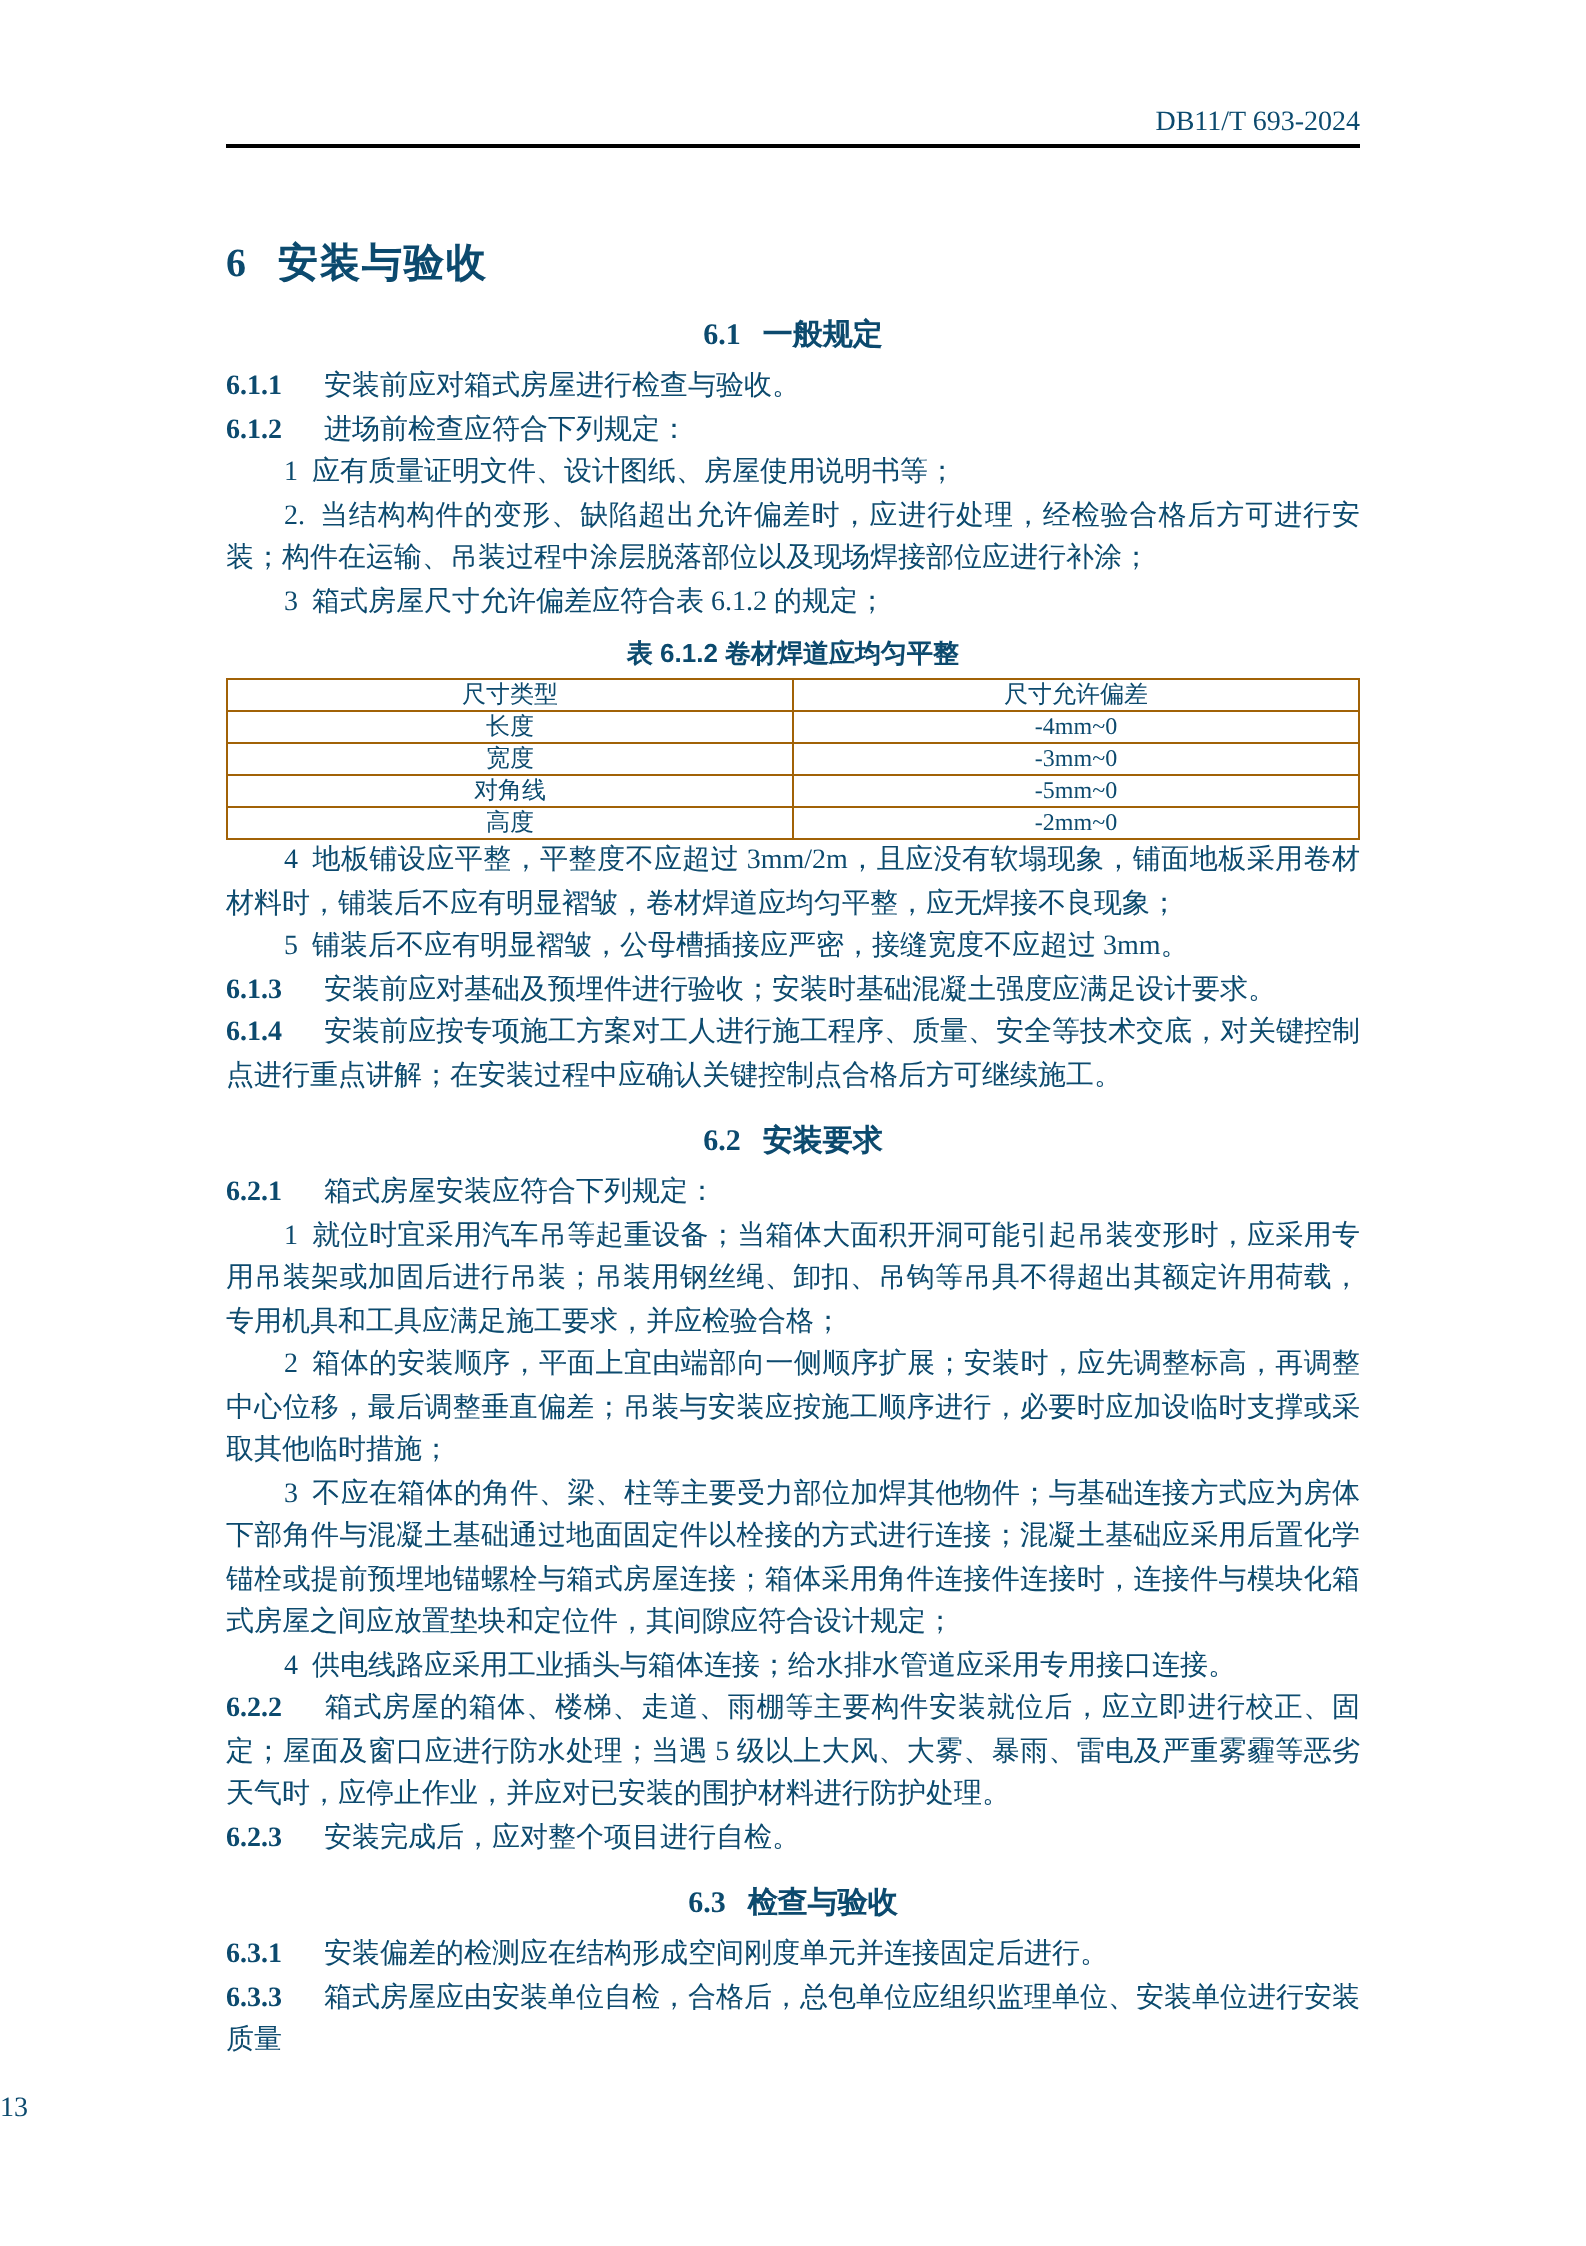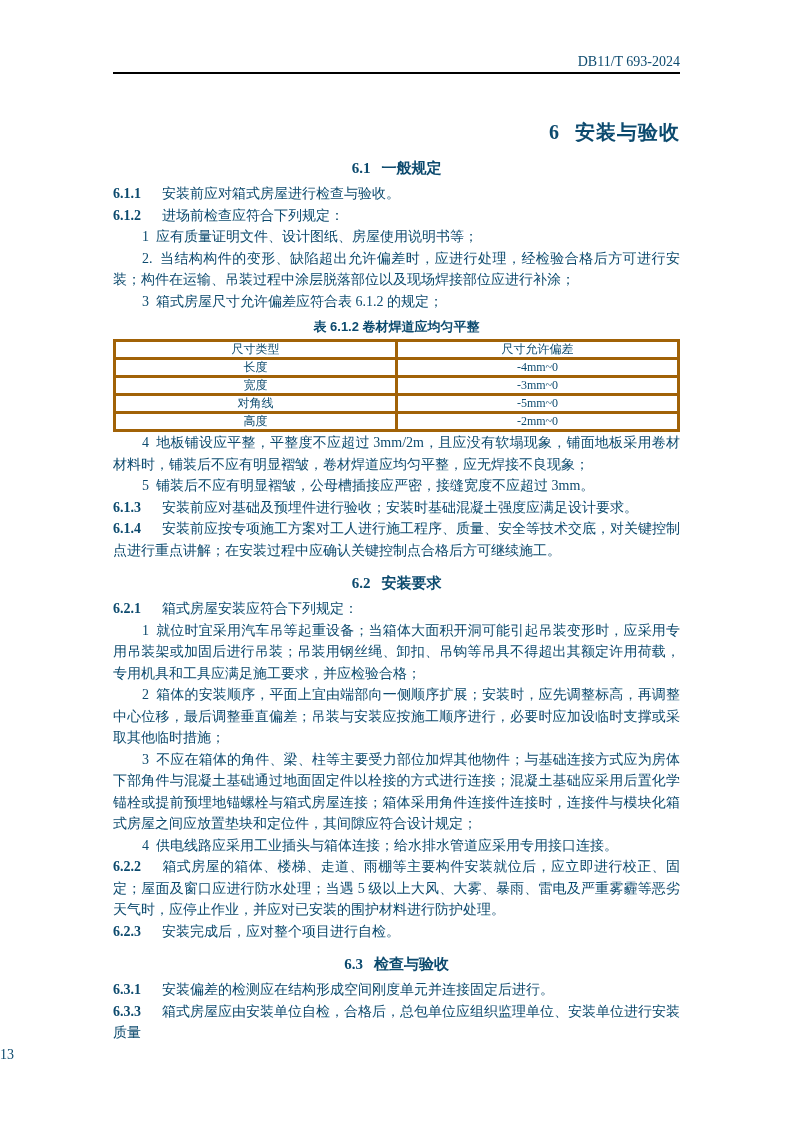--- a/index.html
+++ b/index.html
@@ -25,21 +25,21 @@
     font-size: 14px;
     line-height: 17px;
   }
   .header-rule {
     margin-top: 2px;
     border-bottom: 2px solid #000;
     height: 0;
   }
   h1.chapter {
     margin: 44px 0 0 0;
-    text-align: right;
+    text-align: left;
     font-family: "Liberation Sans", "DejaVu Sans", sans-serif;
     font-size: 20px;
     line-height: 28px;
     font-weight: bold;
     letter-spacing: 1px;
   }
   h1.chapter .chap-num {
     font-family: "Liberation Serif", serif;
     letter-spacing: 0;
     margin-right: 16px;
@@ -75,21 +75,21 @@
     font-size: 13px;
     line-height: 18px;
     font-weight: bold;
   }
   table.tol {
     width: 100%;
     border-collapse: collapse;
     table-layout: fixed;
   }
   table.tol th, table.tol td {
-    border: 3px solid #a16207;
+    border: 1px solid #a16207;
     font-weight: normal;
     font-size: 12px;
     line-height: 15px;
     height: 15px;
     padding: 0;
     text-align: center;
     font-family: "Liberation Serif", "DejaVu Serif", serif;
   }
   .page-number {
     position: absolute;

